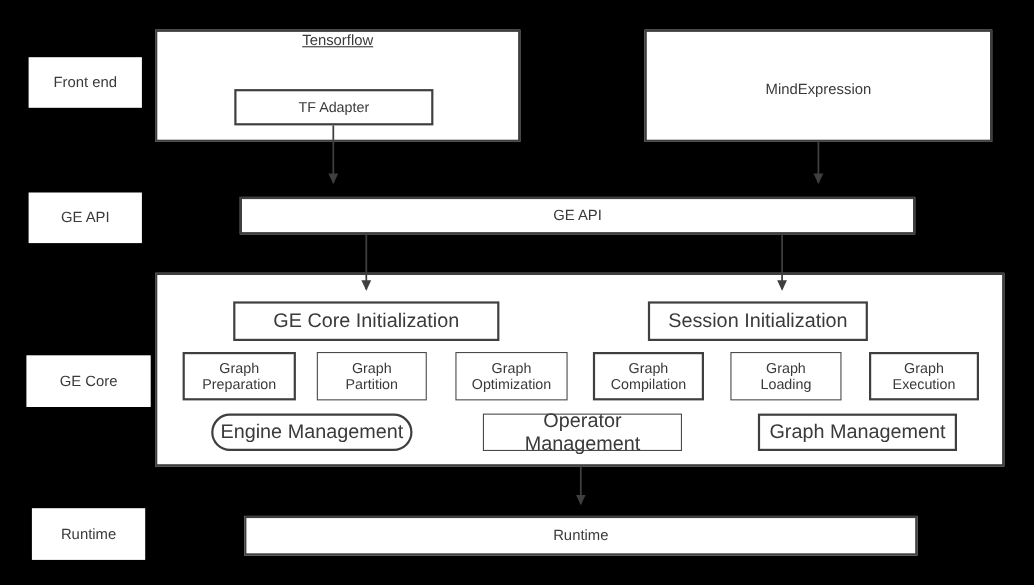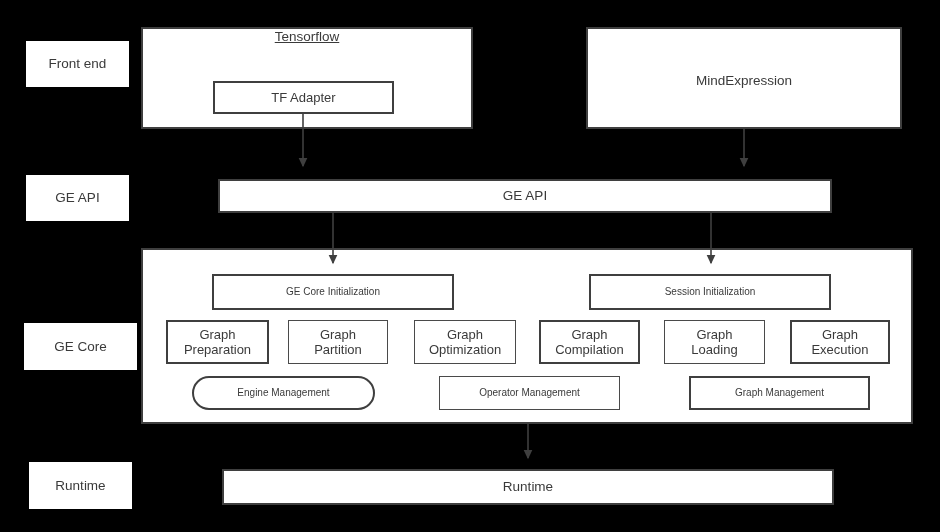--- a/index.html
+++ b/index.html
@@ -46,39 +46,39 @@
   }
   
   .node {
     border: 2px solid #3f3f3f;
     font-size: 13px;
   }
   .node.thin {
     border: 1.6px solid #4a4a4a;
   }
   .node.wide {
-    font-size: 10px;
+    font-size: 18px;
   }
   .bar {
     border: 2px solid #3f3f3f;
     font-size: 13.5px;
   }
   
   .conn {
     position: absolute;
     pointer-events: none;
   }
   .conn svg { display: block; overflow: visible; }
 </style>
 </head>
 <body>
 
 <div id="canvas">
 
-  <div class="box chip" style="left:26px; top:41px; width:103px; height:46px;">
+  <div class="box chip" style="left:26px; top:52px; width:103px; height:46px;">
     <span>Front end</span>
   </div>
 
   <div class="box chip" style="left:26px; top:175px; width:103px; height:46px;">
     <span>GE API</span>
   </div>
 
   <div class="box chip" style="left:24px; top:323px; width:113px; height:47px;">
     <span>GE Core</span>
   </div>
@@ -102,21 +102,21 @@
   <div class="box bar" style="left:218px; top:179px; width:614px; height:34px;">
     <span>GE API</span>
   </div>
 
   <div class="box panel" style="left:141px; top:248px; width:772px; height:176px;"></div>
 
   <div class="box node wide" style="left:212px; top:274px; width:242px; height:36px;">
     <span>GE Core Initialization</span>
   </div>
 
-  <div class="box node wide" style="left:589px; top:274px; width:242px; height:36px;justify-content:center;">
+  <div class="box node wide" style="left:589px; top:274px; width:200px; height:36px;justify-content:center;">
     <span>Session Initialization</span>
   </div>
 
   <div class="box node" style="left:166px; top:320px; width:103px; height:44px;">
     <span>Graph
 Preparation</span>
   </div>
 
   <div class="box node thin" style="left:288px; top:320px; width:100px; height:44px;">
     <span>Graph

